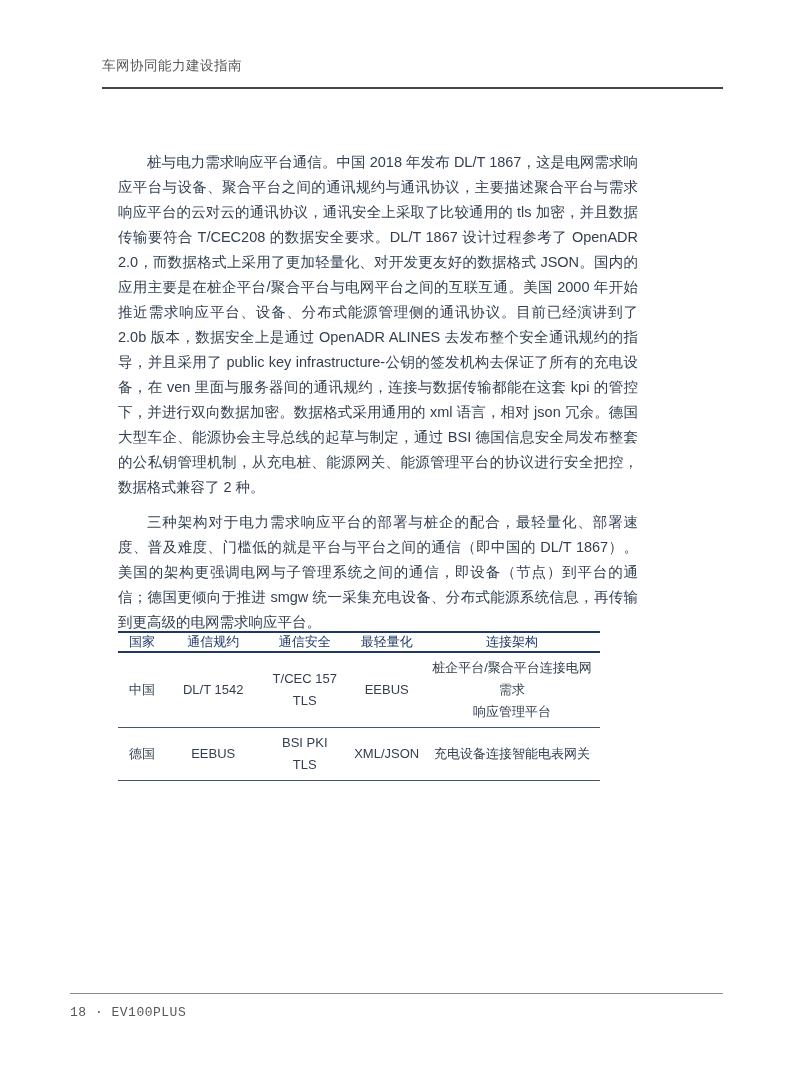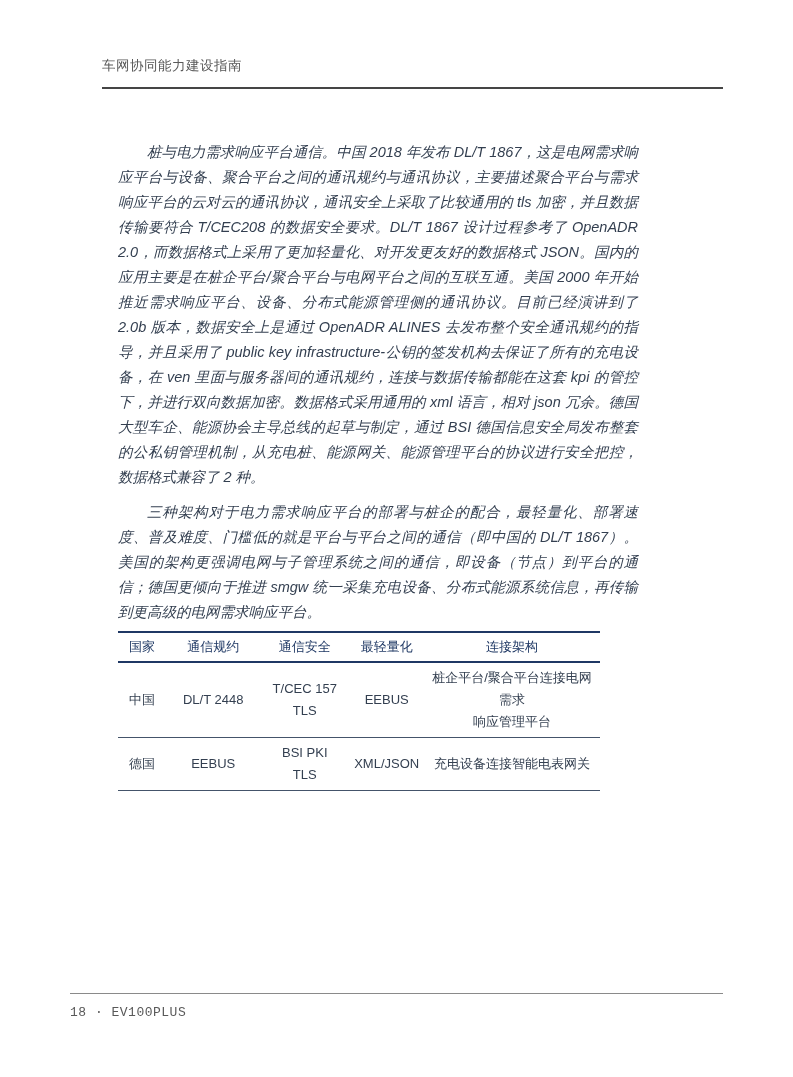--- a/index.html
+++ b/index.html
@@ -18,43 +18,42 @@
     padding-bottom:13px;
     border-bottom:2px solid #454545;
     margin-left:32px;
   }
   .page-header .doc-title {
     font-size:13.5px; line-height:16px;
     color:#595959; letter-spacing:0.5px;
   }
   
   .body-text {
-    position:absolute; left:118px; top:140px; width:520px;
+    position:absolute; left:118px; top:150px; width:520px;
     color:#333F50;
     font-size:14.5px; line-height:25px;
     text-align:justify;
-    font-style:italic;
   }
   .body-text p { text-indent:2em; }
   .body-text p + p { margin-top:10px; }
   
   .table-block { position:absolute; left:118px; top:631px; width:482px; }
   .table-caption {
     text-align:center;
     font-size:14.5px; font-weight:bold; color:#333F50;
     margin-bottom:13px;
   }
   table.data-table {
     width:100%; border-collapse:collapse;
     border-top:2px solid #1F3864;
     border-bottom:1px solid #44546A;
     font-size:13px; color:#333F50;
   }
   table.data-table th {
-    height:30px;
+    height:20px;
     font-weight:normal; color:#1F3864;
     text-align:center; vertical-align:middle;
     border-bottom:2px solid #1F3864;
   }
   table.data-table td {
     text-align:center; vertical-align:middle;
     white-space:pre-line;
     line-height:22px;
     padding:4px 2px;
   }
@@ -101,21 +100,21 @@
           <th>国家</th>
           <th>通信规约</th>
           <th>通信安全</th>
           <th>最轻量化</th>
           <th>连接架构</th>
         </tr>
       </thead>
       <tbody>
         <tr class="r0">
           <td>中国</td>
-          <td>DL/T 2448</td>
+          <td>DL/T 1542</td>
           <td>T/CEC 157 TLS</td>
           <td>EEBUS</td>
           <td>桩企平台/聚合平台连接电网需求
 响应管理平台</td>
         </tr>
         <tr class="r2">
           <td>德国</td>
           <td>EEBUS</td>
           <td>BSI PKI
 TLS</td>

